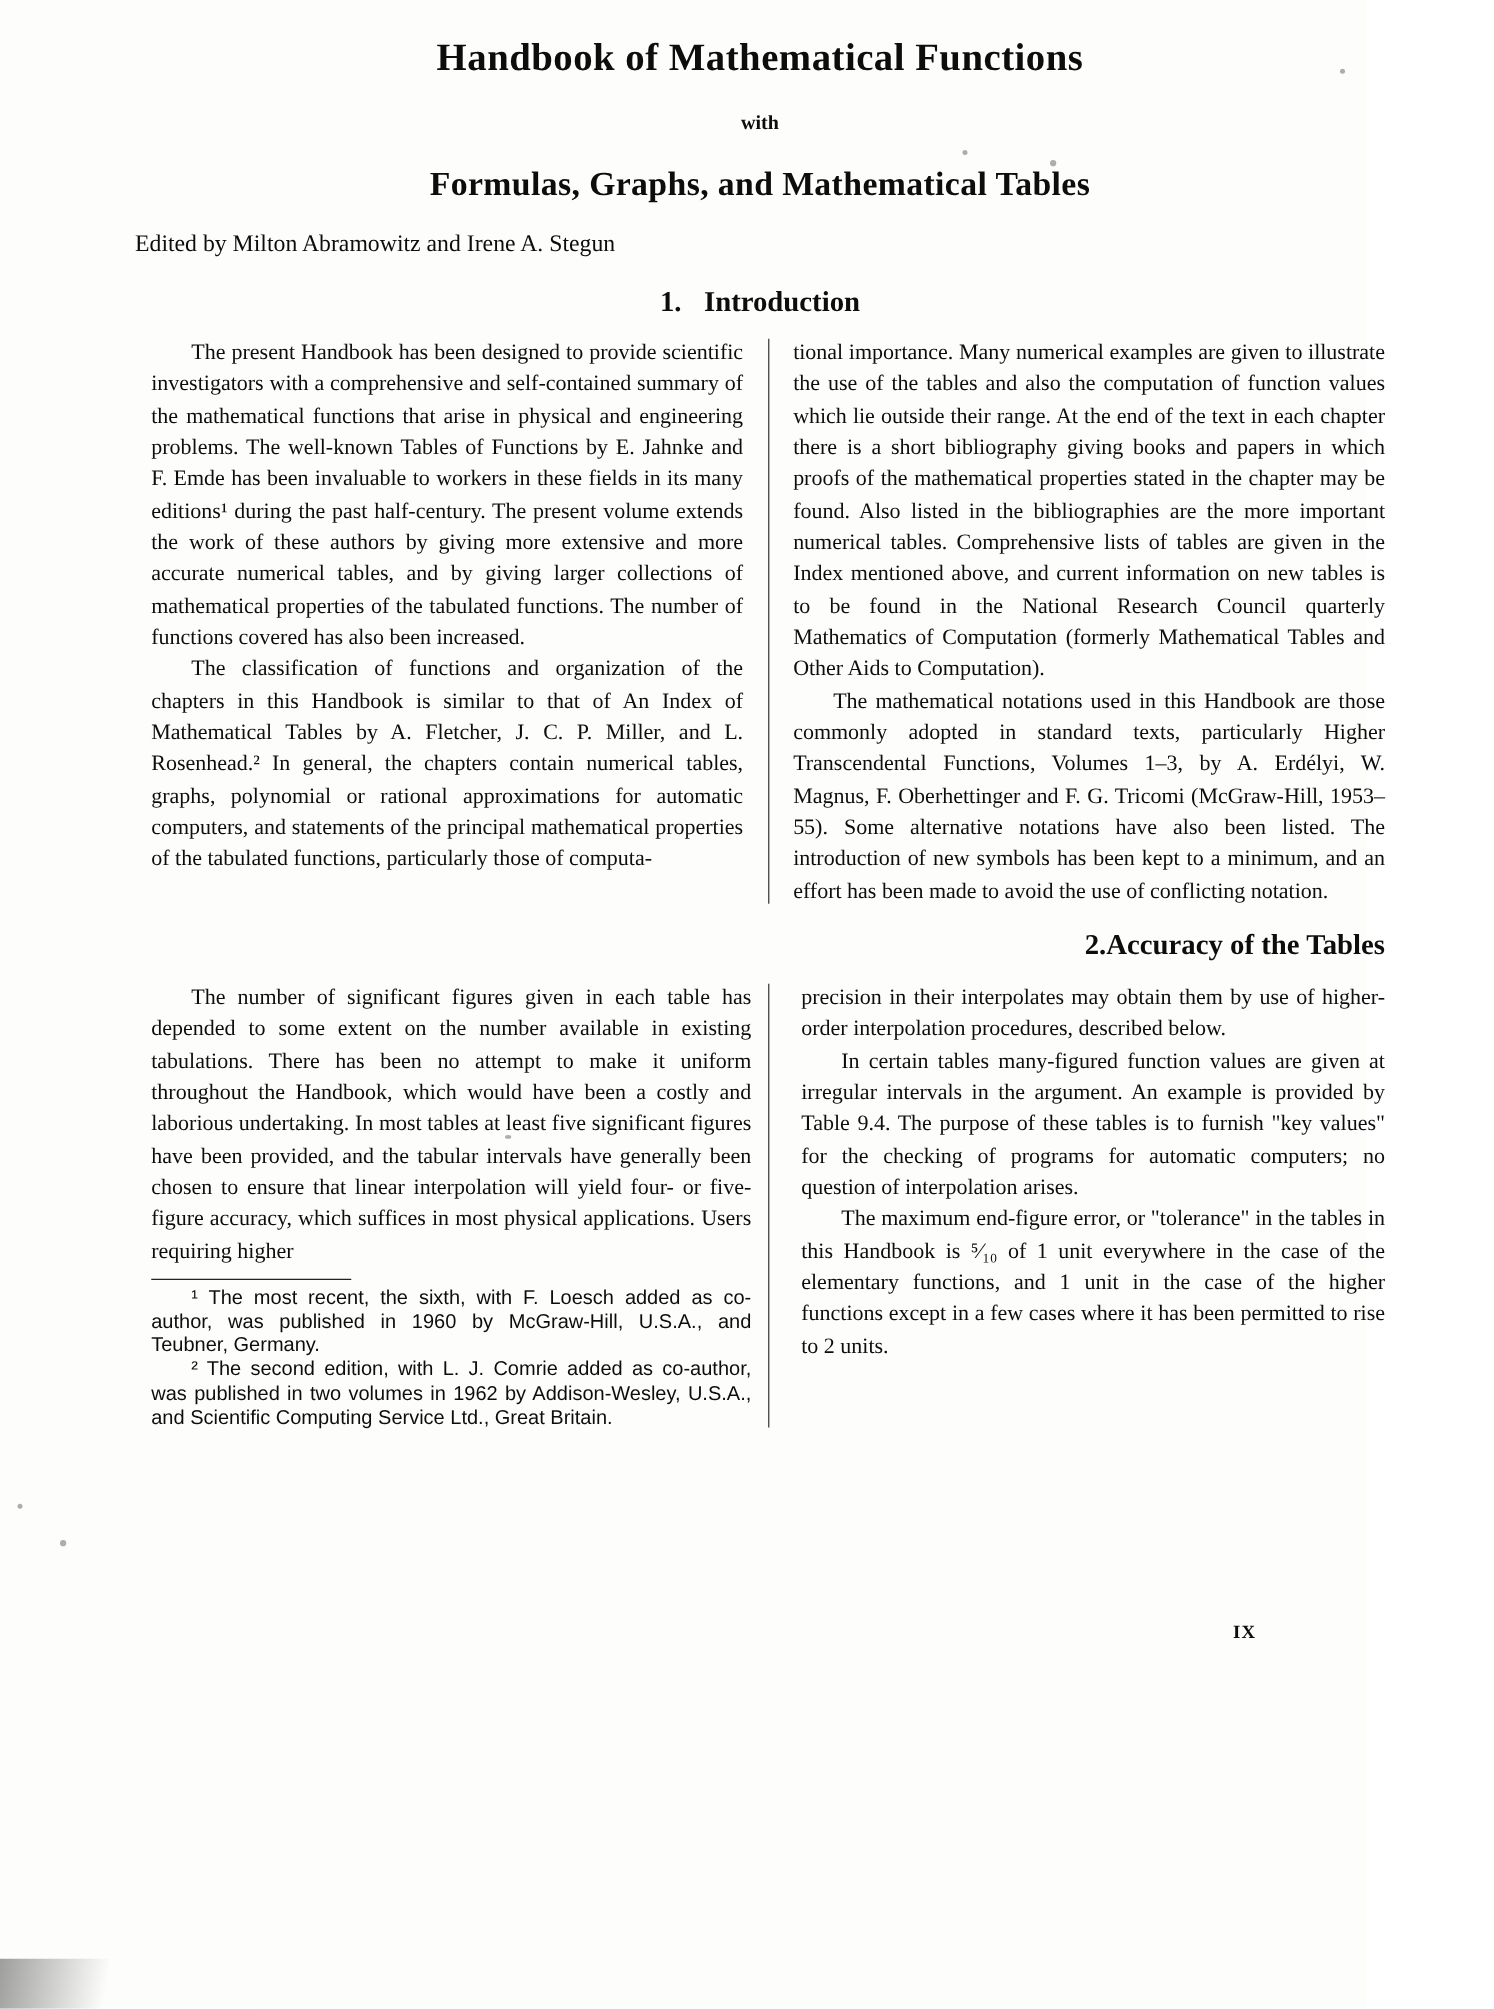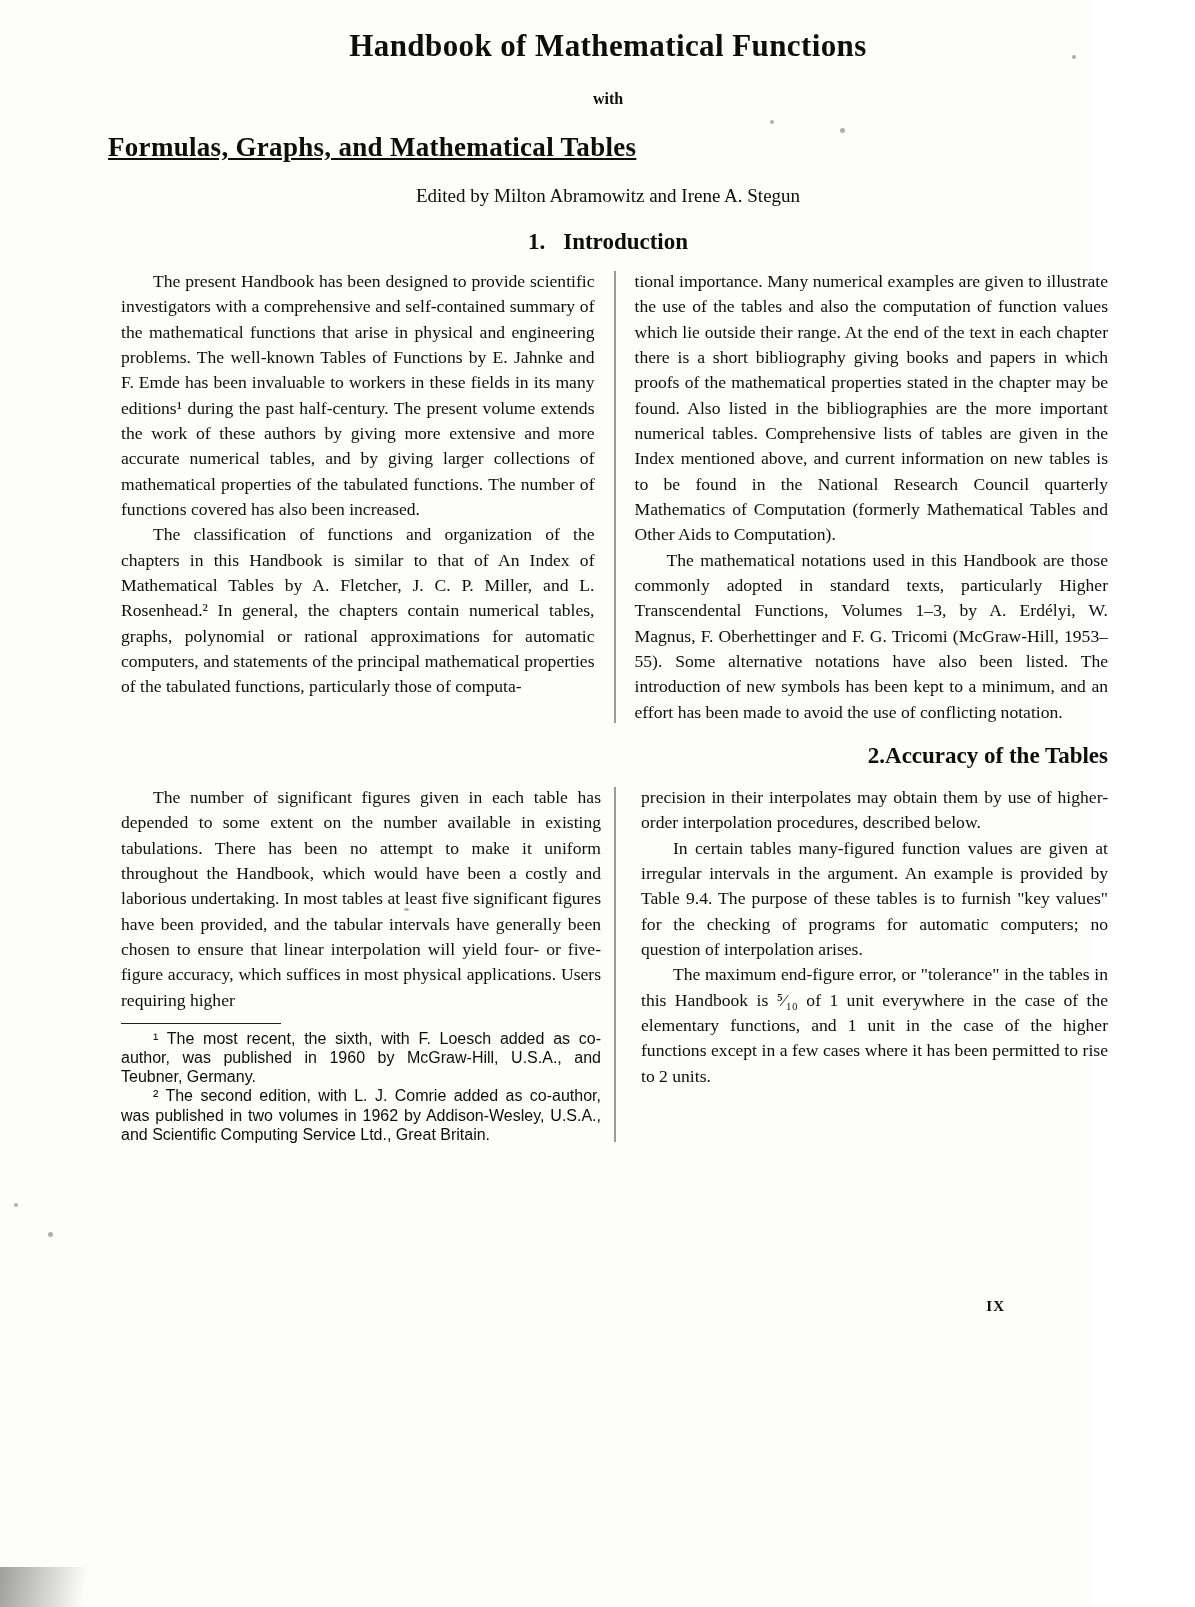--- a/index.html
+++ b/index.html
@@ -36,29 +36,28 @@
     margin: 0 0 26px 0;
     font-family: "Liberation Serif", serif;
   }
   .title-with {
     text-align: center;
     font-size: 16px;
     font-weight: bold;
     margin: 0 0 24px 0;
   }
   .title-sub {
-    text-align: left;
+    text-align: center;
     font-size: 27px;
     font-weight: bold;
     letter-spacing: 0.3px;
     margin: 0 0 22px 0;
-    text-decoration: underline;
   }
   .editors {
-    text-align: center;
+    text-align: left;
     font-size: 19px;
     margin: 0 0 22px 0;
   }
   .section-head {
     text-align: center;
     font-size: 23px;
     font-weight: bold;
     margin: 0 0 14px 0;
   }
   .section-head .num {

